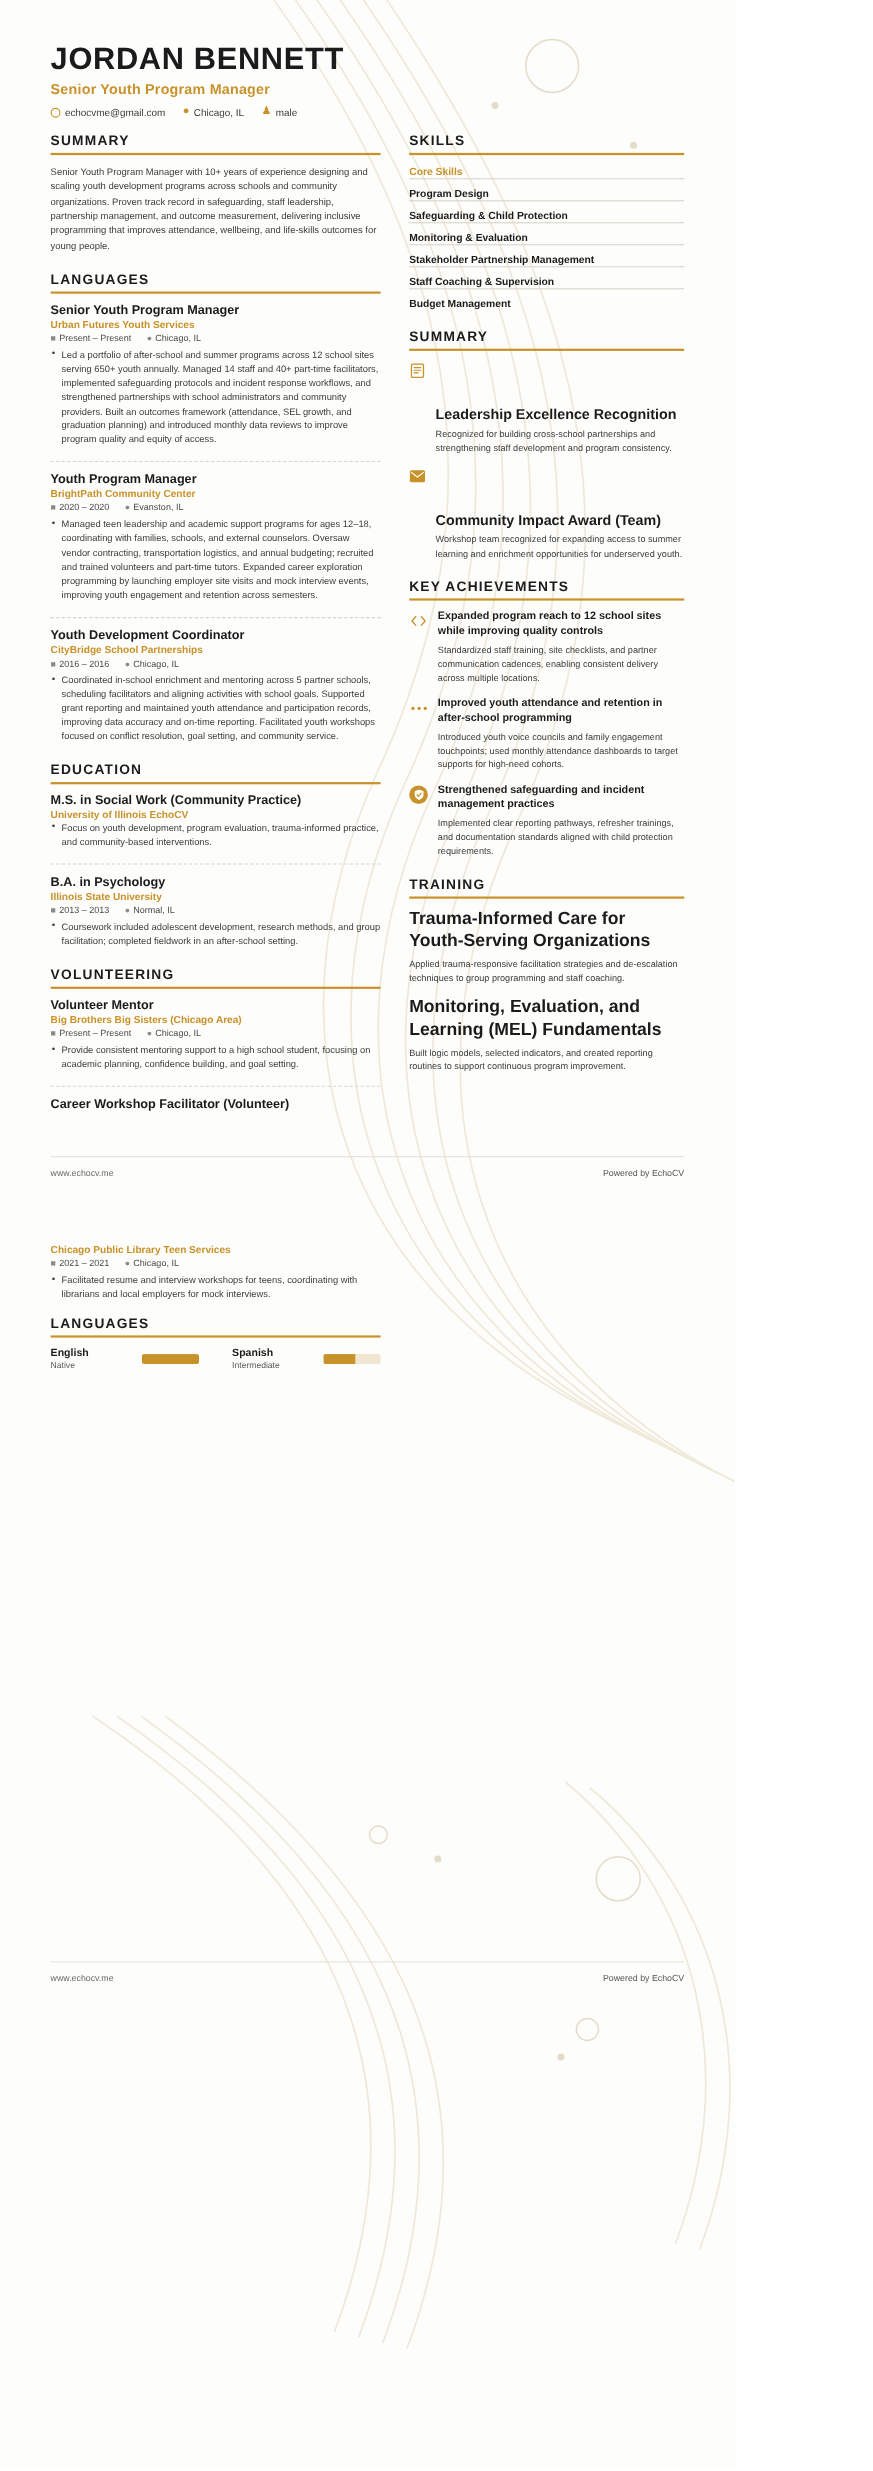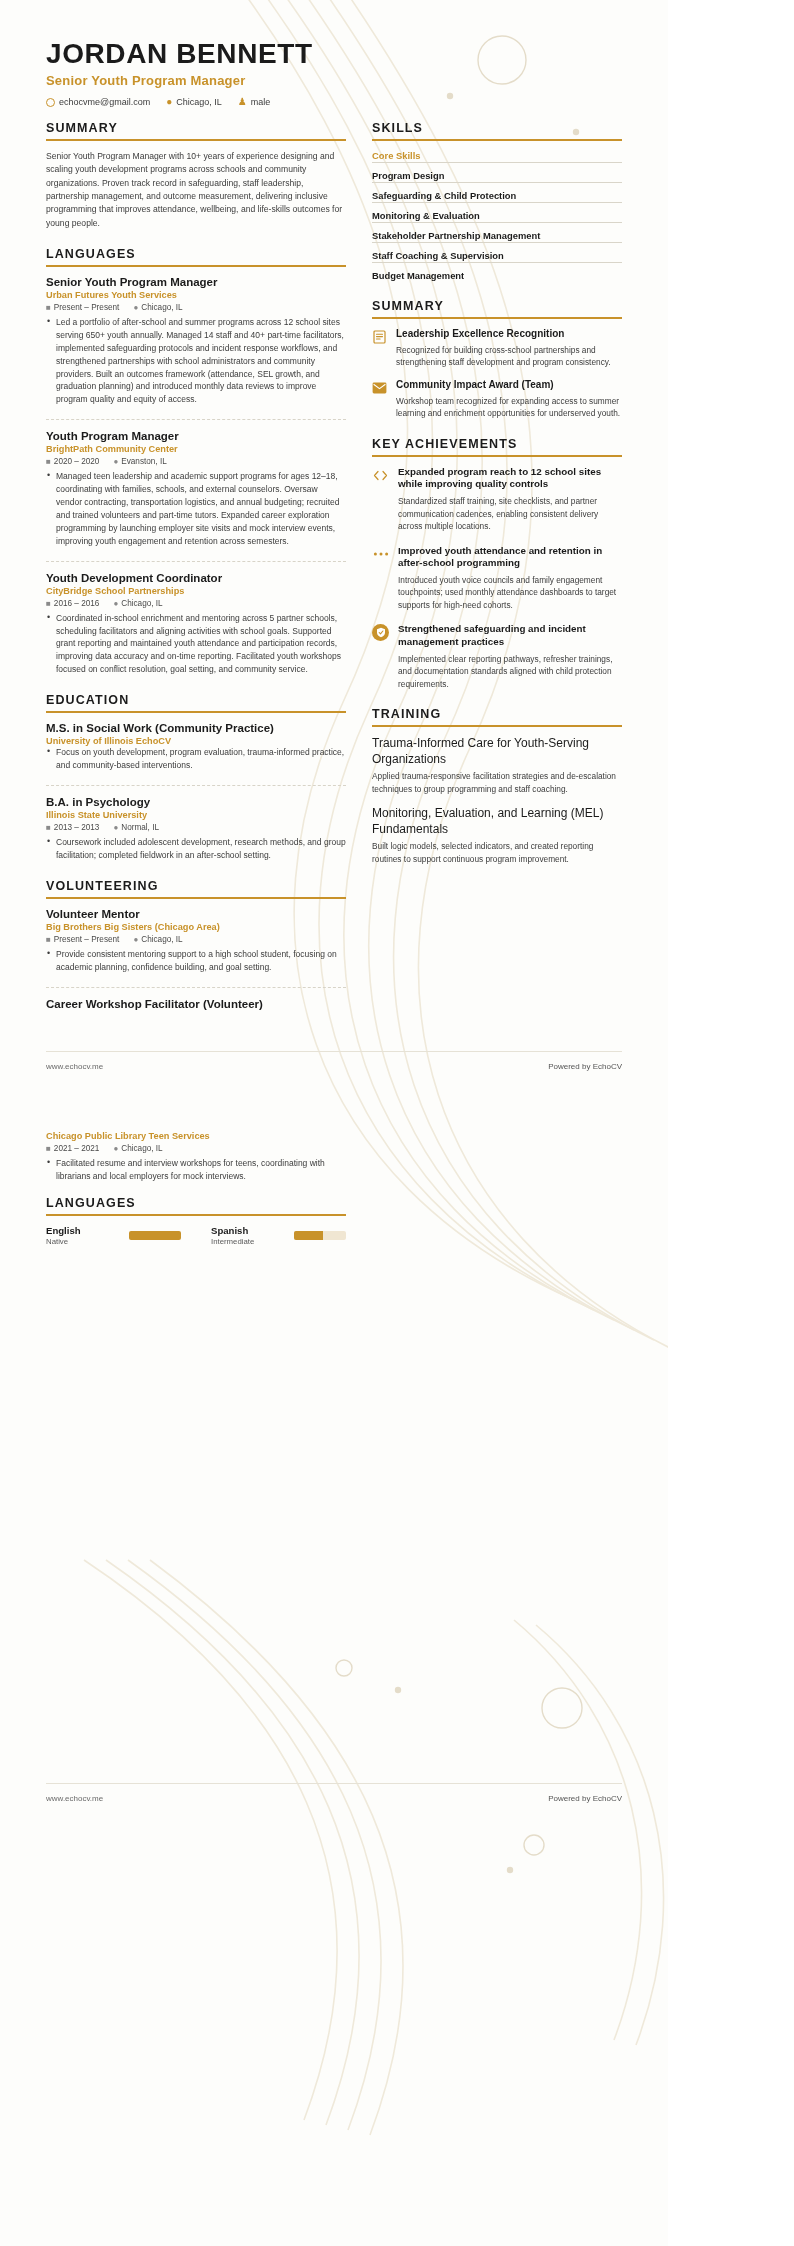--- a/index.html
+++ b/index.html
@@ -116,39 +116,39 @@
   .skill.hl { color: #c8922a; }
 
   
   .award { display: flex; gap: 9px; margin-bottom: 11px; }
   .award-ico {
     width: 15px; height: 15px; flex: 0 0 15px;
     color: #c8922a;
     display: flex; align-items: center; justify-content: center;
     margin-top: 1px;
   }
-  .award-t { font-size: 10px; font-weight: bold; color: #1b1b1b; line-height: 1.25; }
+  .award-t { font-size: 13px; font-weight: bold; color: #1b1b1b; line-height: 1.25; margin-top: 41px; }
   .award-d { font-size: 8.3px; line-height: 1.5; color: #3c3c3c; margin-top: 3px; }
 
   
   .ach { display: flex; gap: 9px; margin-bottom: 12px; }
   .ach-ico {
     width: 17px; height: 17px; flex: 0 0 17px;
     border-radius: 50%;
     display: flex; align-items: center; justify-content: center;
     font-size: 8px; color: #c8922a;
     margin-top: 1px;
   }
   .ach-ico.circle { background: #c8922a; color: #fff; }
   .ach-t { font-size: 9.8px; font-weight: bold; color: #1b1b1b; line-height: 1.3; }
   .ach-d { font-size: 8.3px; line-height: 1.5; color: #3c3c3c; margin-top: 4px; }
 
   
   .tr { margin-bottom: 11px; }
-  .tr-t { font-size: 12px; font-weight: normal; color: #1b1b1b; line-height: 1.3; }
+  .tr-t { font-size: 16px; font-weight: bold; color: #1b1b1b; line-height: 1.3; }
   .tr-d { font-size: 8.3px; line-height: 1.5; color: #3c3c3c; margin-top: 3px; }
 
   
   .footer {
     display: flex; justify-content: space-between; align-items: center;
     font-size: 8px; color: #6a6a6a;
     padding: 0 46px;
     margin-top: 10px;
   }
   .footer .pw { color: #555; }

